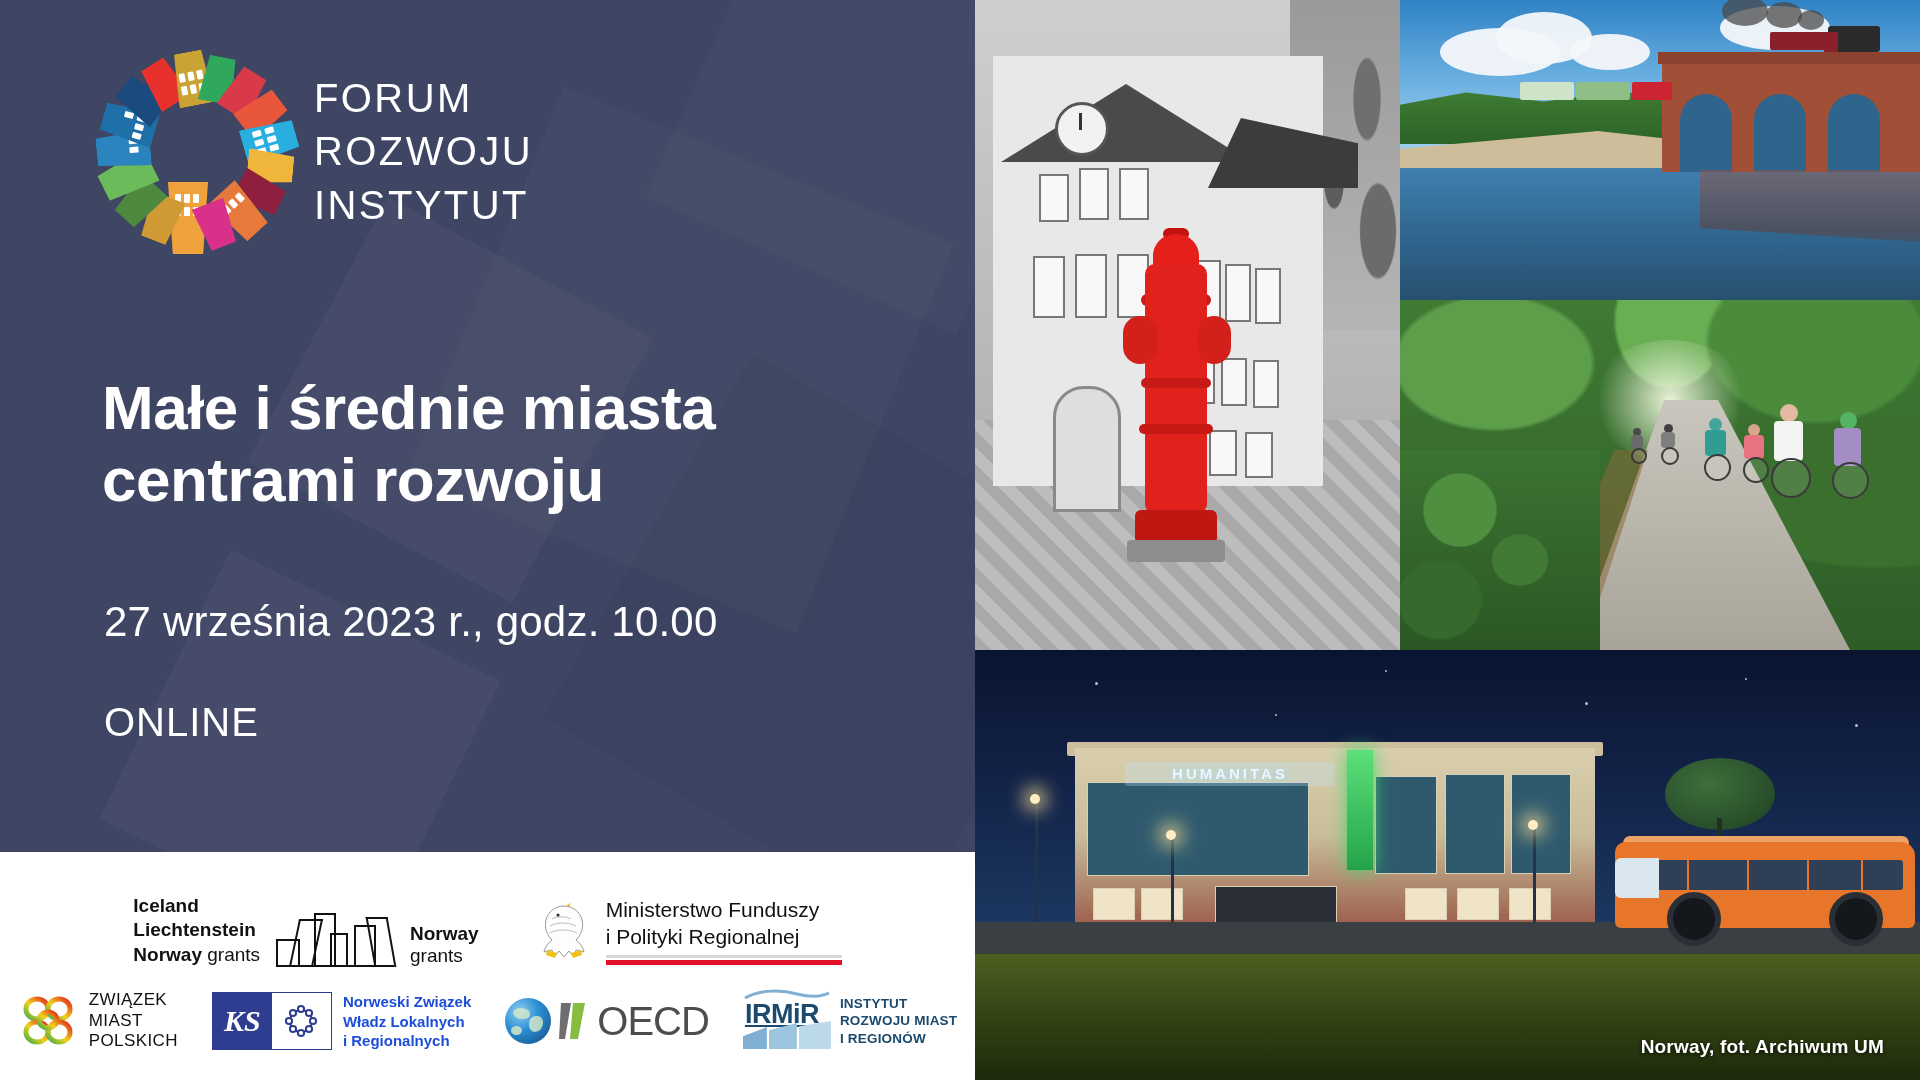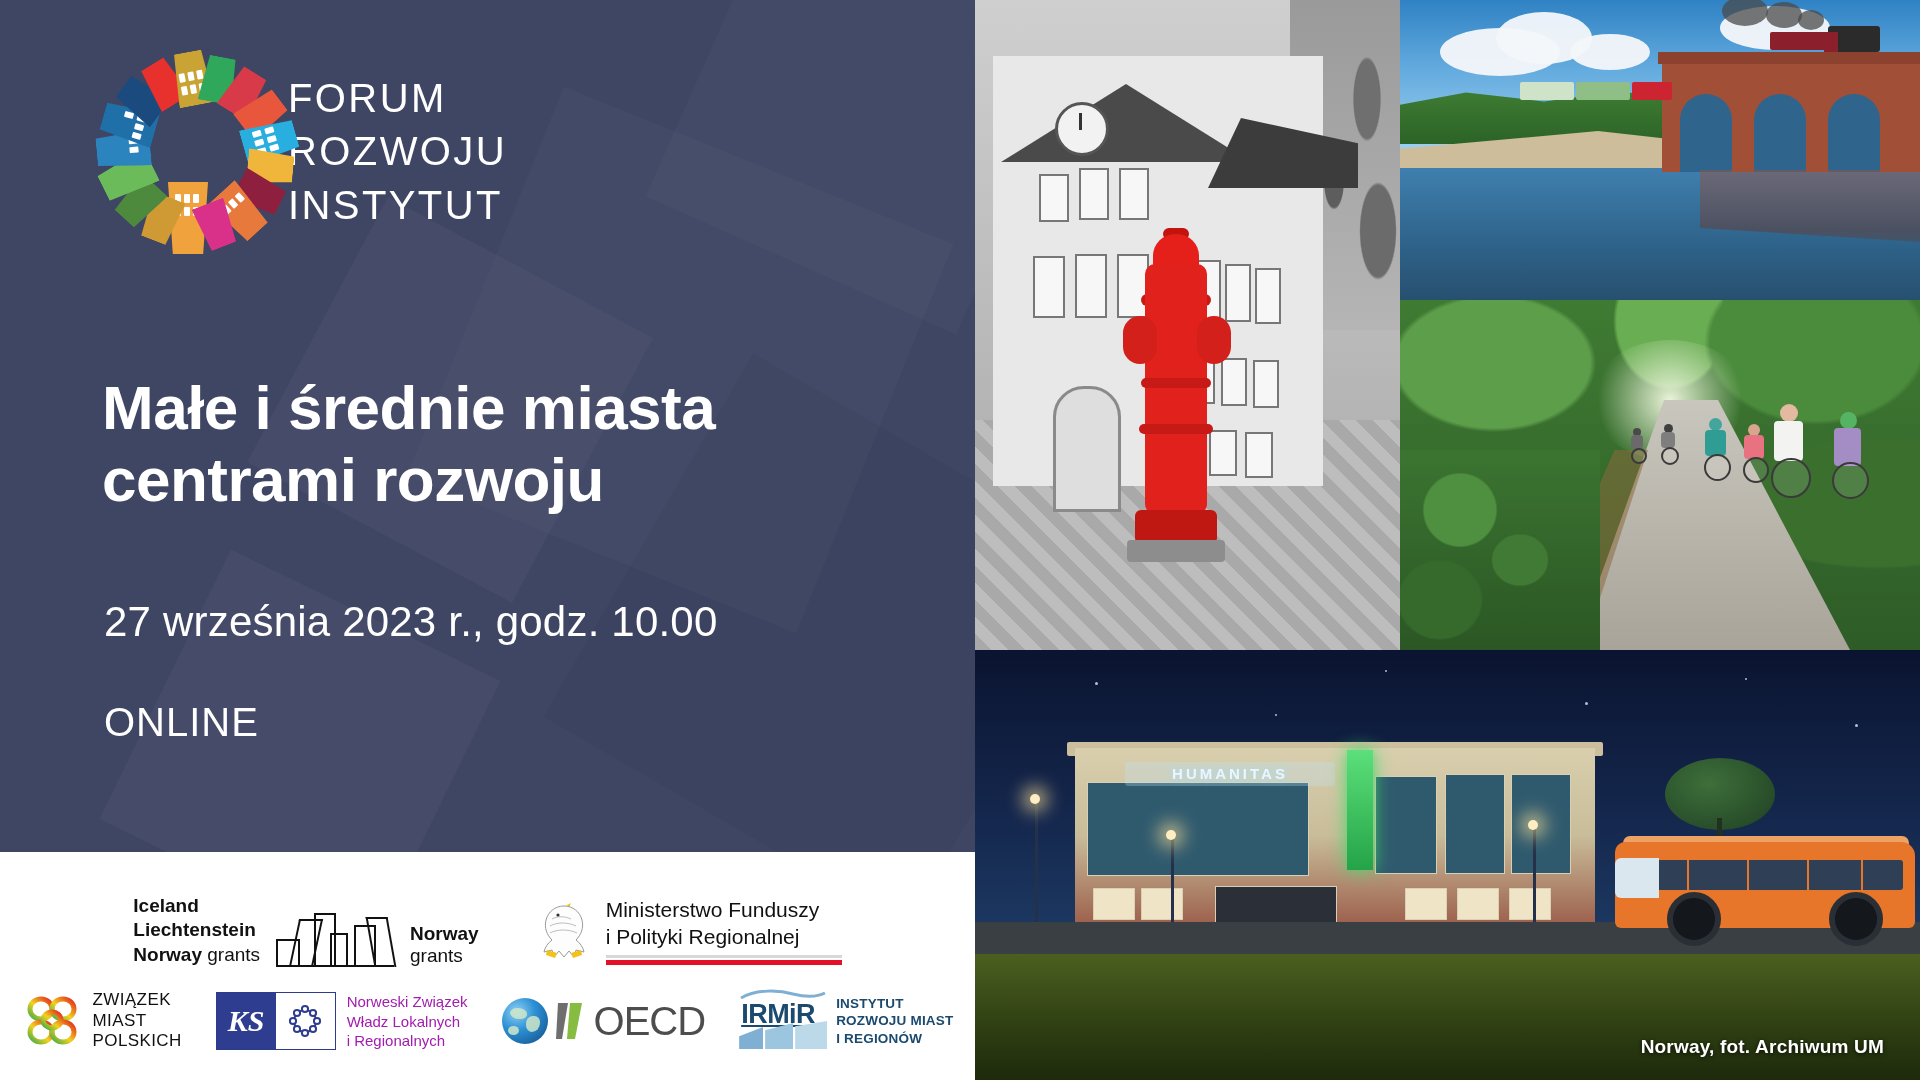--- a/index.html
+++ b/index.html
@@ -9,21 +9,21 @@
   
   .left-panel{
     position:absolute;left:0;top:0;width:975px;height:852px;
     background:#3f4664;overflow:hidden;
   }
   .wm{position:absolute;background:rgba(255,255,255,0.030);}
   .wm2{position:absolute;background:rgba(255,255,255,0.022);}
   .wm3{position:absolute;background:rgba(0,0,0,0.035);}
 
   
-  .brand{position:absolute;left:88px;top:52px;display:flex;align-items:center;}
+  .brand{position:absolute;left:88px;top:52px;display:flex;align-items:center;gap:26px;}
   .ring{position:relative;width:200px;height:200px;}
   .ring .seg{position:absolute;left:50%;top:50%;transform-origin:50% 0%;}
   .ring .seg i{
     display:block;position:relative;
     width:34px;height:46px;margin-left:-17px;margin-top:52px;
     clip-path:polygon(12% 100%, 0% 0%, 100% 0%, 88% 100%);
   }
   .ring .seg.tall i{height:72px;width:40px;margin-left:-20px;margin-top:30px;}
   .ring .seg.mid i{height:54px;width:36px;margin-left:-18px;margin-top:46px;}
   .win{position:absolute;background:#fff;border-radius:1px;}
@@ -74,21 +74,21 @@
   
   .zmp{display:flex;align-items:center;gap:11px;}
   .zmp-txt{font-size:17px;color:#111;line-height:1.22;letter-spacing:.4px;}
 
   
   .ks{display:flex;align-items:center;gap:11px;}
   .ks-mark{display:flex;width:118px;height:56px;border:1px solid #2c3b8f;justify-content:flex-end;}
   .ks-left{flex:1;background:#2f3d90;display:flex;align-items:center;justify-content:center;
            color:#fff;font-style:italic;font-size:30px;font-weight:700;font-family:"Liberation Serif",serif;}
   .ks-right{flex:1;background:#fff;display:flex;align-items:center;justify-content:center;}
-  .ks-txt{font-size:15px;font-weight:400;color:#a21caf;line-height:1.28;}
+  .ks-txt{font-size:15px;font-weight:700;color:#1d4ed8;line-height:1.28;}
 
   
   .oecd{display:flex;align-items:center;gap:8px;}
   .globe{width:46px;height:46px;border-radius:50%;
          background:radial-gradient(circle at 32% 30%, #8fd0f2 0%, #2b8fd4 42%, #12497f 100%);
          position:relative;overflow:hidden;}
   .globe .land{position:absolute;background:#cfe6c9;opacity:.85;}
   .chev{width:30px;height:40px;position:relative;}
   .oecd-word{font-size:40px;color:#4d4d4d;letter-spacing:-1px;font-weight:400;}
 

